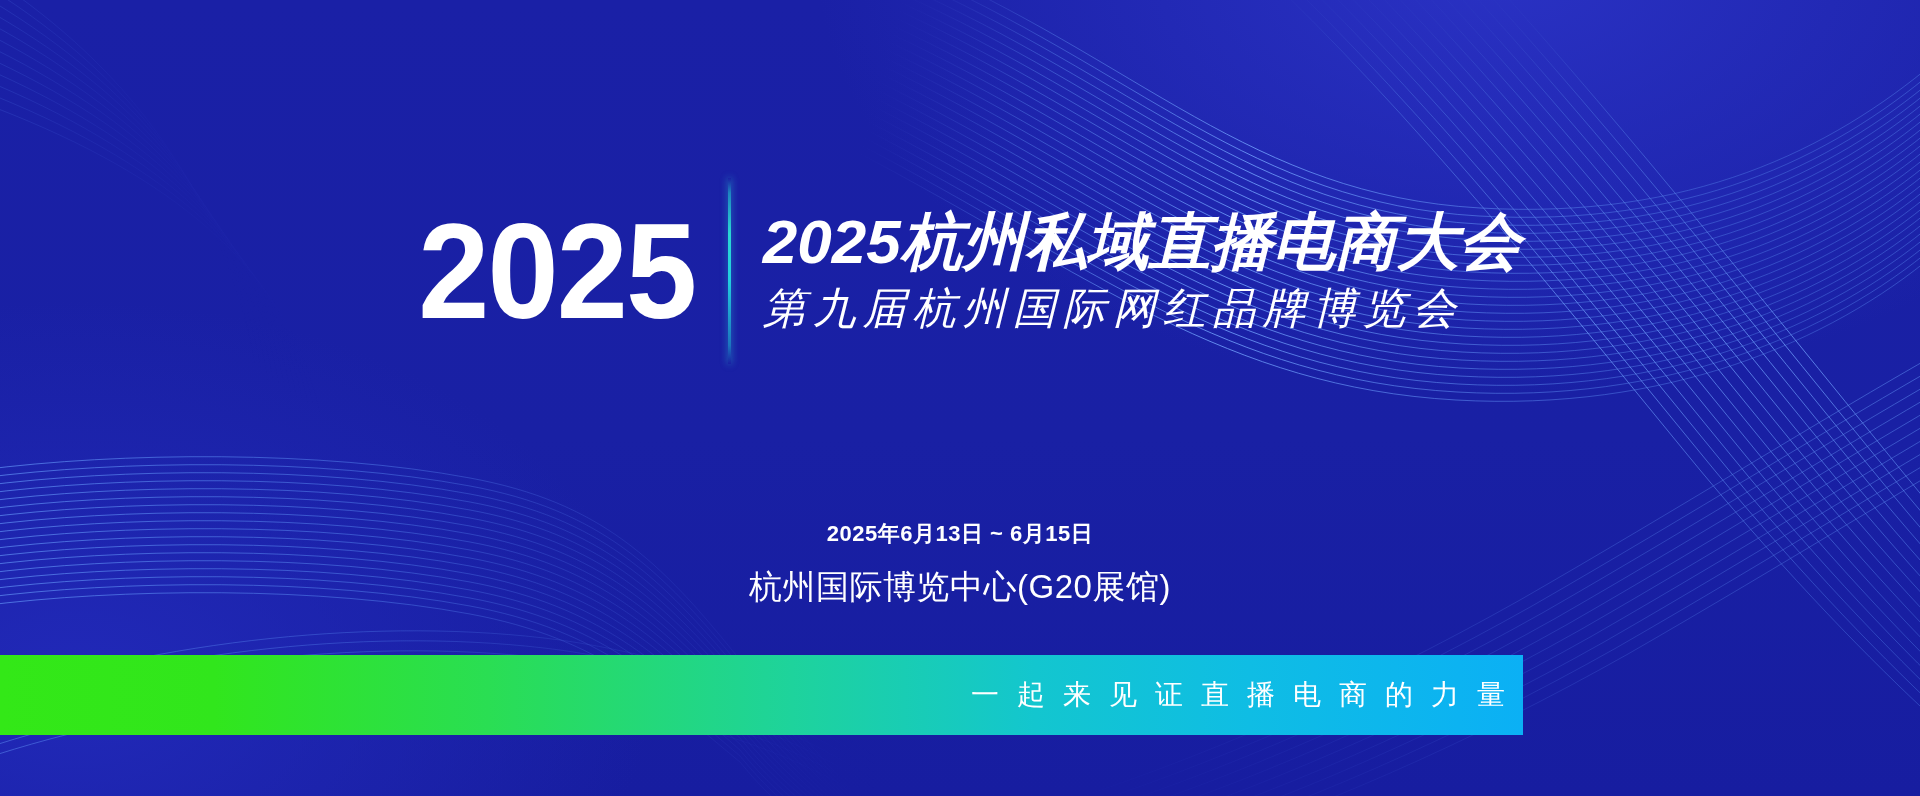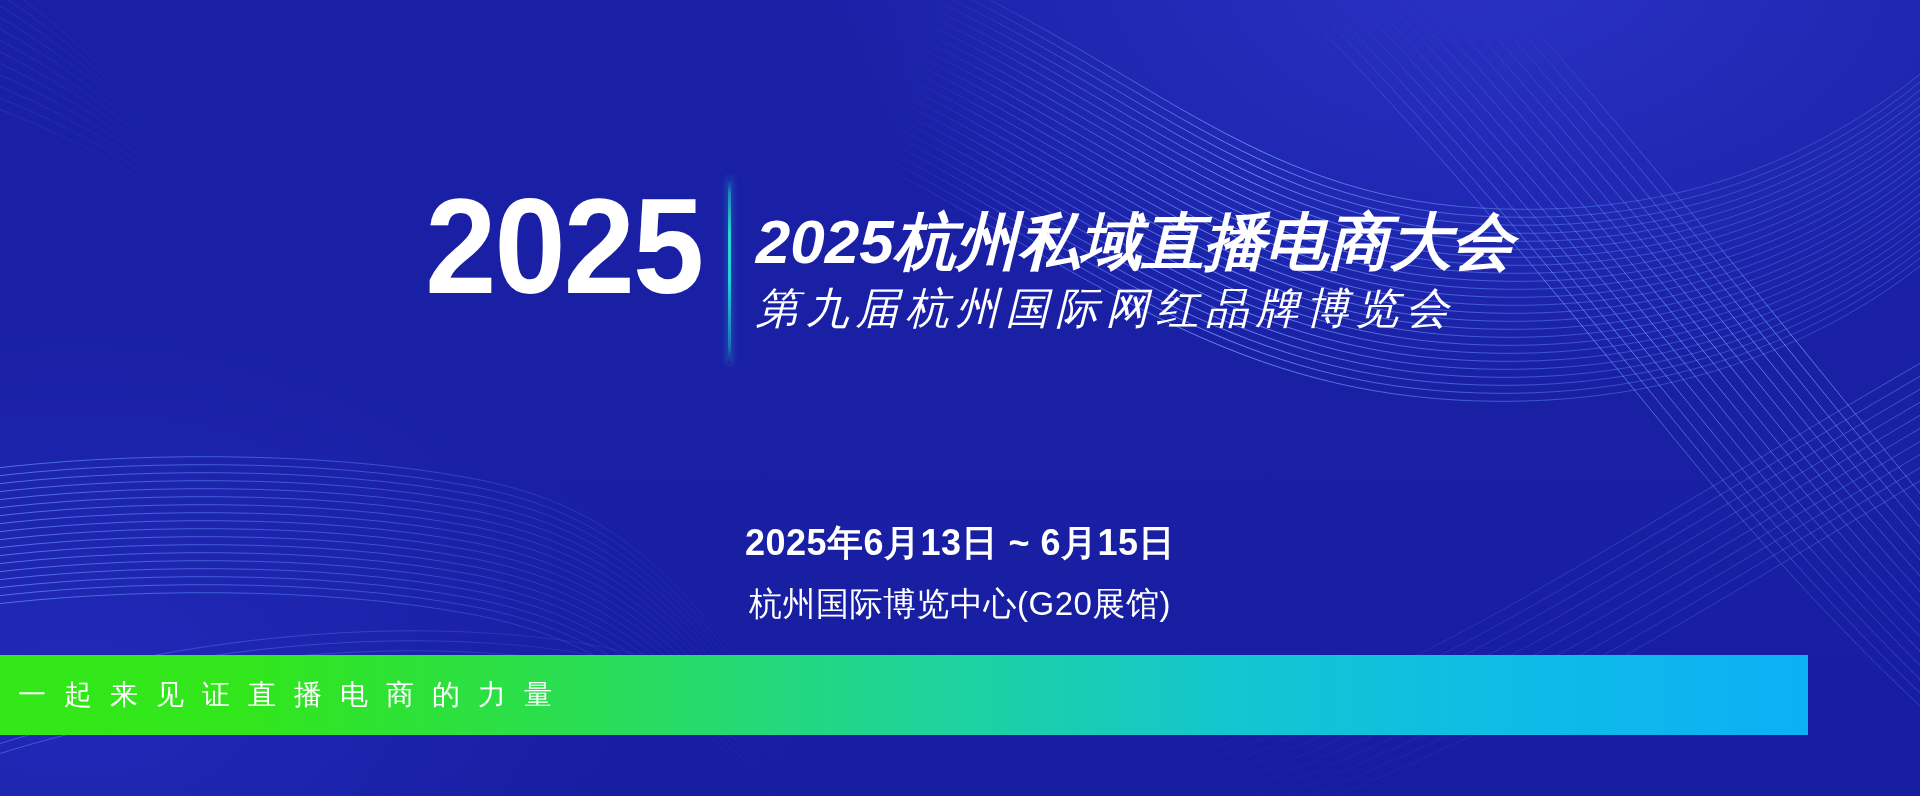--- a/index.html
+++ b/index.html
@@ -44,21 +44,22 @@
     position: absolute;
     left: 0;
     right: 0;
     top: 178px;
     display: flex;
     justify-content: center;
     align-items: center;
   }
   .title-inner {
     display: flex;
-    gap: 1px;
+    align-items: center;
+    gap: 8px;
   }
 
   .year-big {
     color: #ffffff;
     font-size: 136px;
     line-height: 1;
     font-weight: 700;
     letter-spacing: -2px;
     transform: scaleX(0.94);
     transform-origin: right center;
@@ -107,52 +108,52 @@
 
   .meta {
     position: absolute;
     left: 0;
     right: 0;
     top: 520px;
     text-align: center;
   }
   .meta-date {
     color: #ffffff;
-    font-size: 36px;
+    font-size: 22px;
     font-weight: 700;
     line-height: 1.25;
     letter-spacing: 0.5px;
   }
   .meta-venue {
     color: #ffffff;
     font-size: 33px;
     font-weight: 400;
     line-height: 1.3;
     margin-top: 18px;
     letter-spacing: 0.5px;
   }
 
   
   .slogan-bar {
     position: absolute;
     left: 0;
     top: 655px;
-    width: 1808px;
+    width: 1523px;
     height: 80px;
     background: linear-gradient(90deg,
         #33e817 0%,
         #31e61c 14%,
         #2ade53 32%,
         #1ed39c 52%,
         #13c6cf 68%,
         #0fbde4 82%,
         #0bb0f5 100%);
     display: flex;
     align-items: center;
-    justify-content: flex-start;
+    justify-content: flex-end;
   }
   .slogan-text {
     color: #ffffff;
     font-size: 28px;
     font-weight: 400;
     letter-spacing: 18px;
     text-indent: 18px;
     white-space: nowrap;
   }
 </style>

